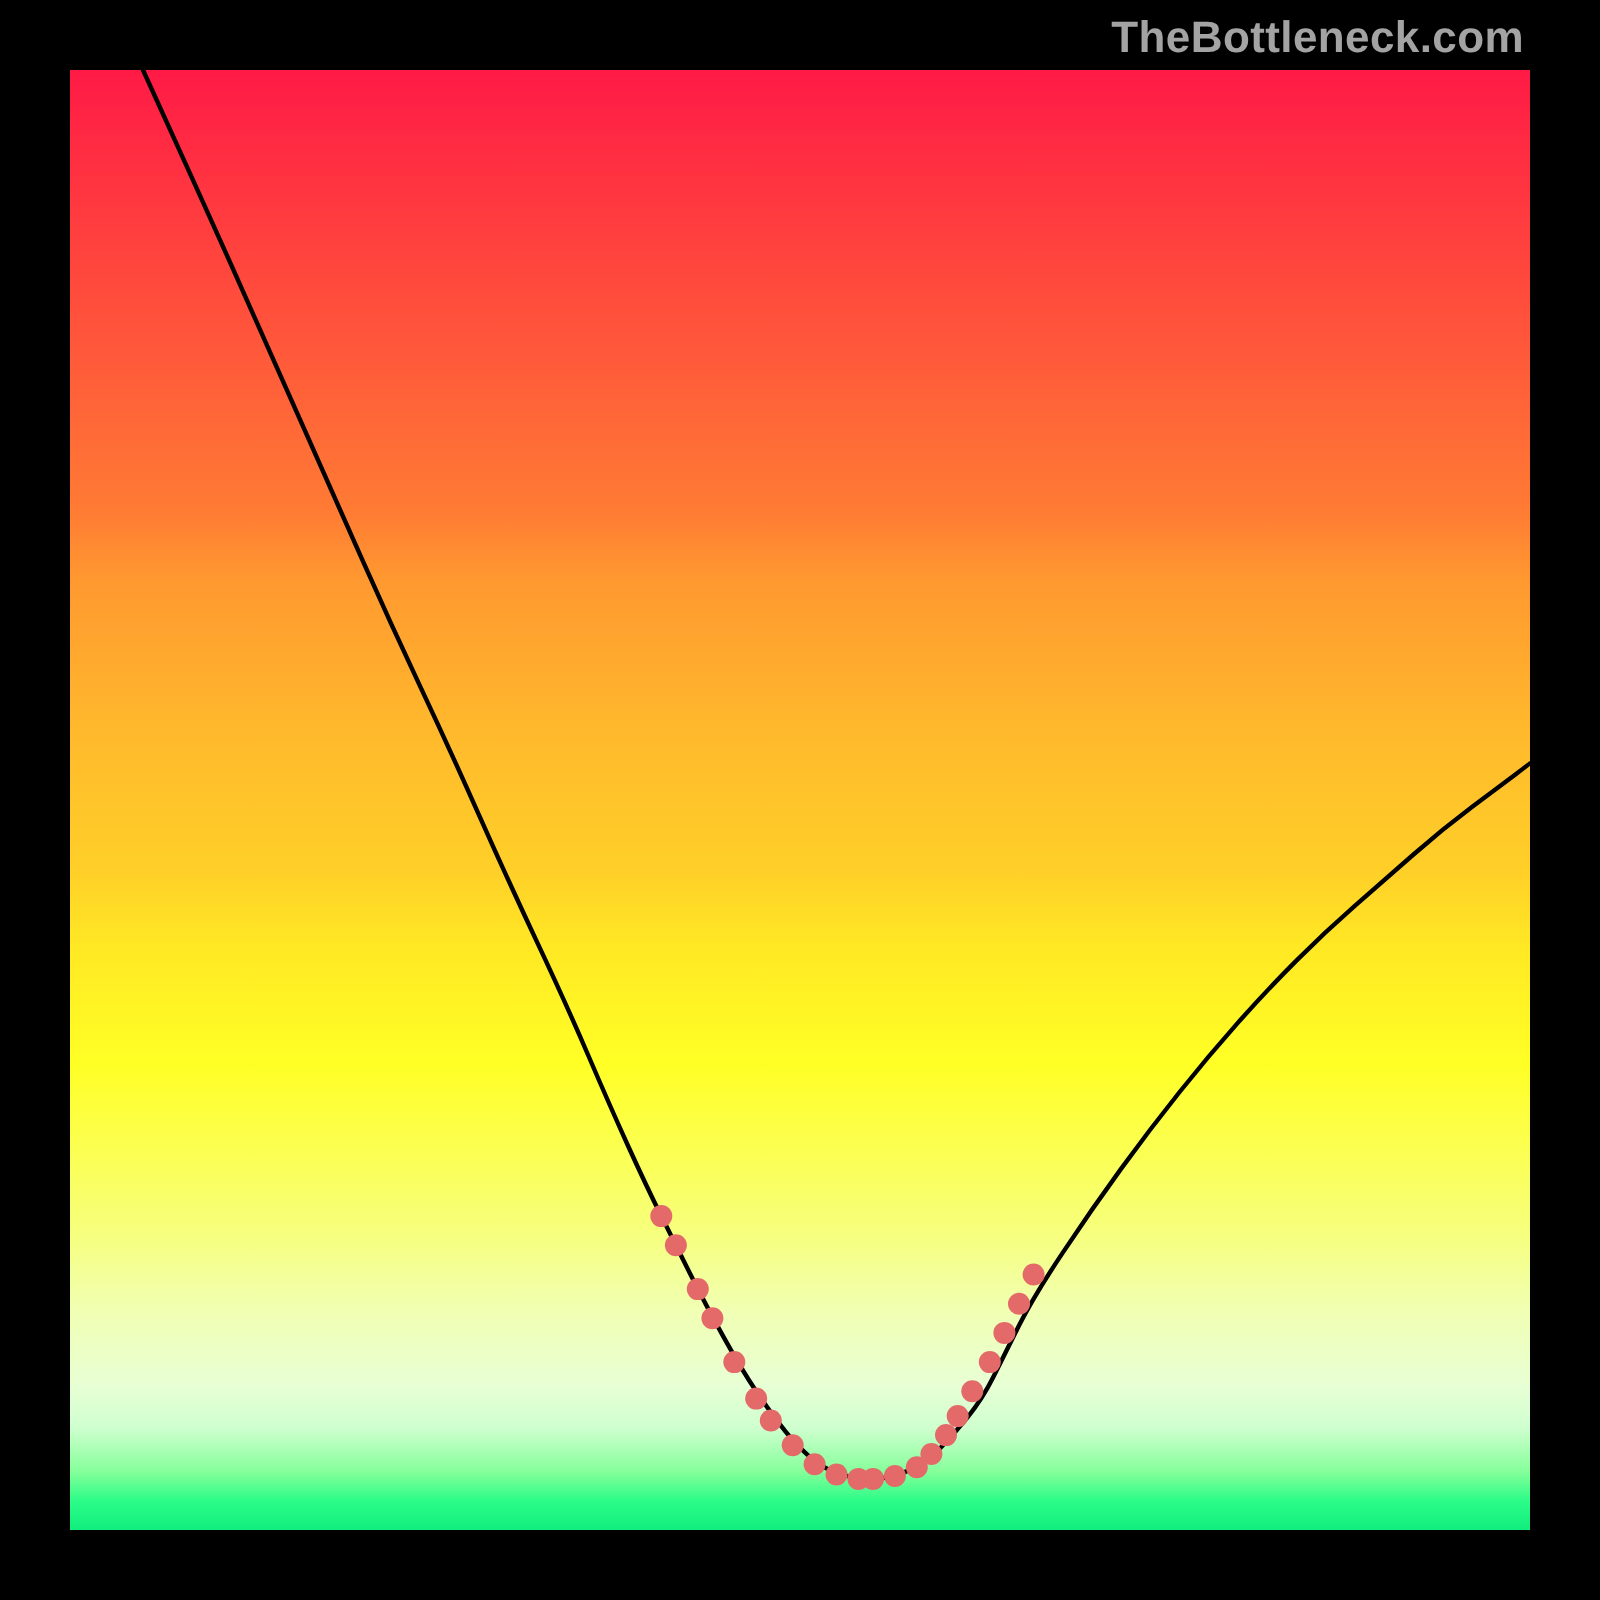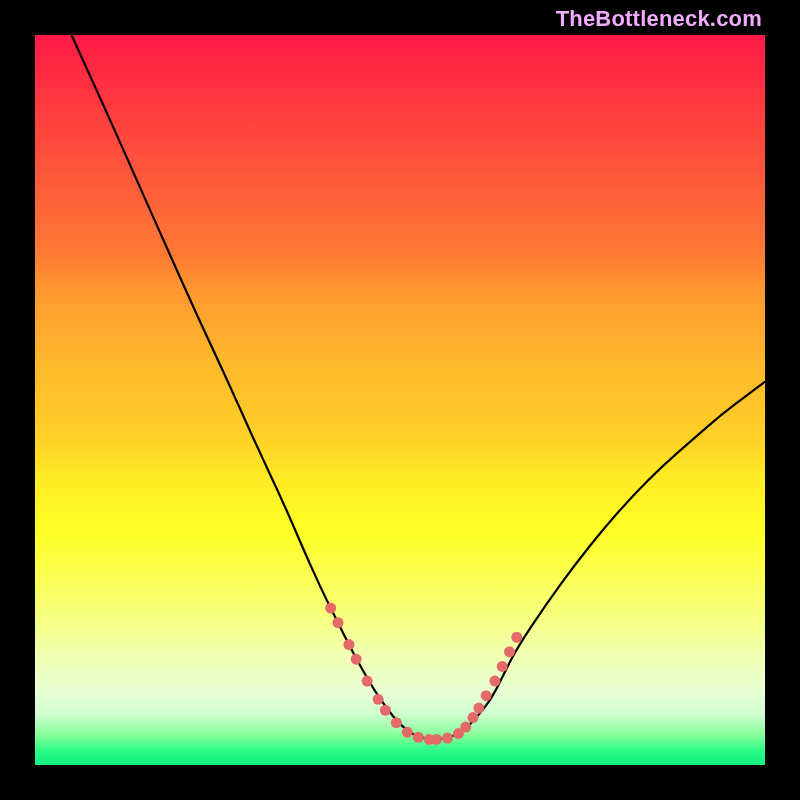--- a/index.html
+++ b/index.html
@@ -43,21 +43,21 @@
       #2cfc88 98%,
       #11ee7e 100%
     );
   }
   .watermark {
     position: absolute;
     top: 6px;
     right: 38px;
     font-size: 22px;
     font-weight: 600;
-    color: #f0abfc;
+    color: #a3a3a3;
     letter-spacing: 0.2px;
     user-select: none;
   }
   svg.curve {
     position: absolute;
     left: 0;
     top: 0;
     width: 730px;
     height: 730px;
     overflow: visible;

